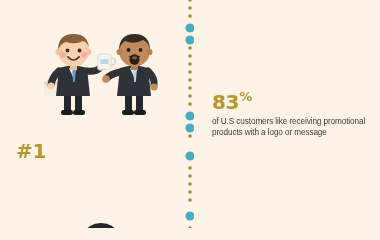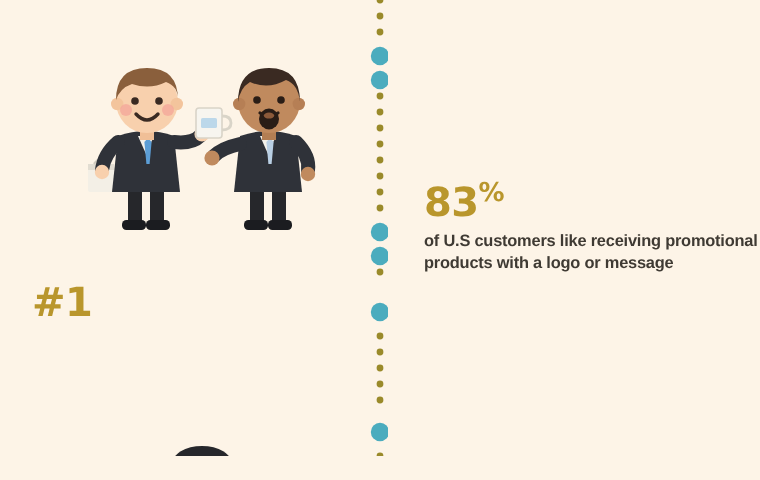--- a/index.html
+++ b/index.html
@@ -49,21 +49,21 @@
   .stat-number .pct {
     font-size: 13px;
     vertical-align: super;
     line-height: 1;
   }
   .stat-body {
     font-family: "Liberation Sans", sans-serif;
     font-size: 8.2px;
     line-height: 11px;
     color: #3f3a33;
-    font-weight: bold;
+    font-weight: normal;
     margin-top: 3px;
     letter-spacing: -0.1px;
   }
   #stat-83 { left: 18px; top: 46px; width: 168px; margin-top: 44px; }
   #stat-1  { left: 16px; top: 140px; width: 165px; }
 
   
   #characters {
     position: absolute;
     left: 30px;

